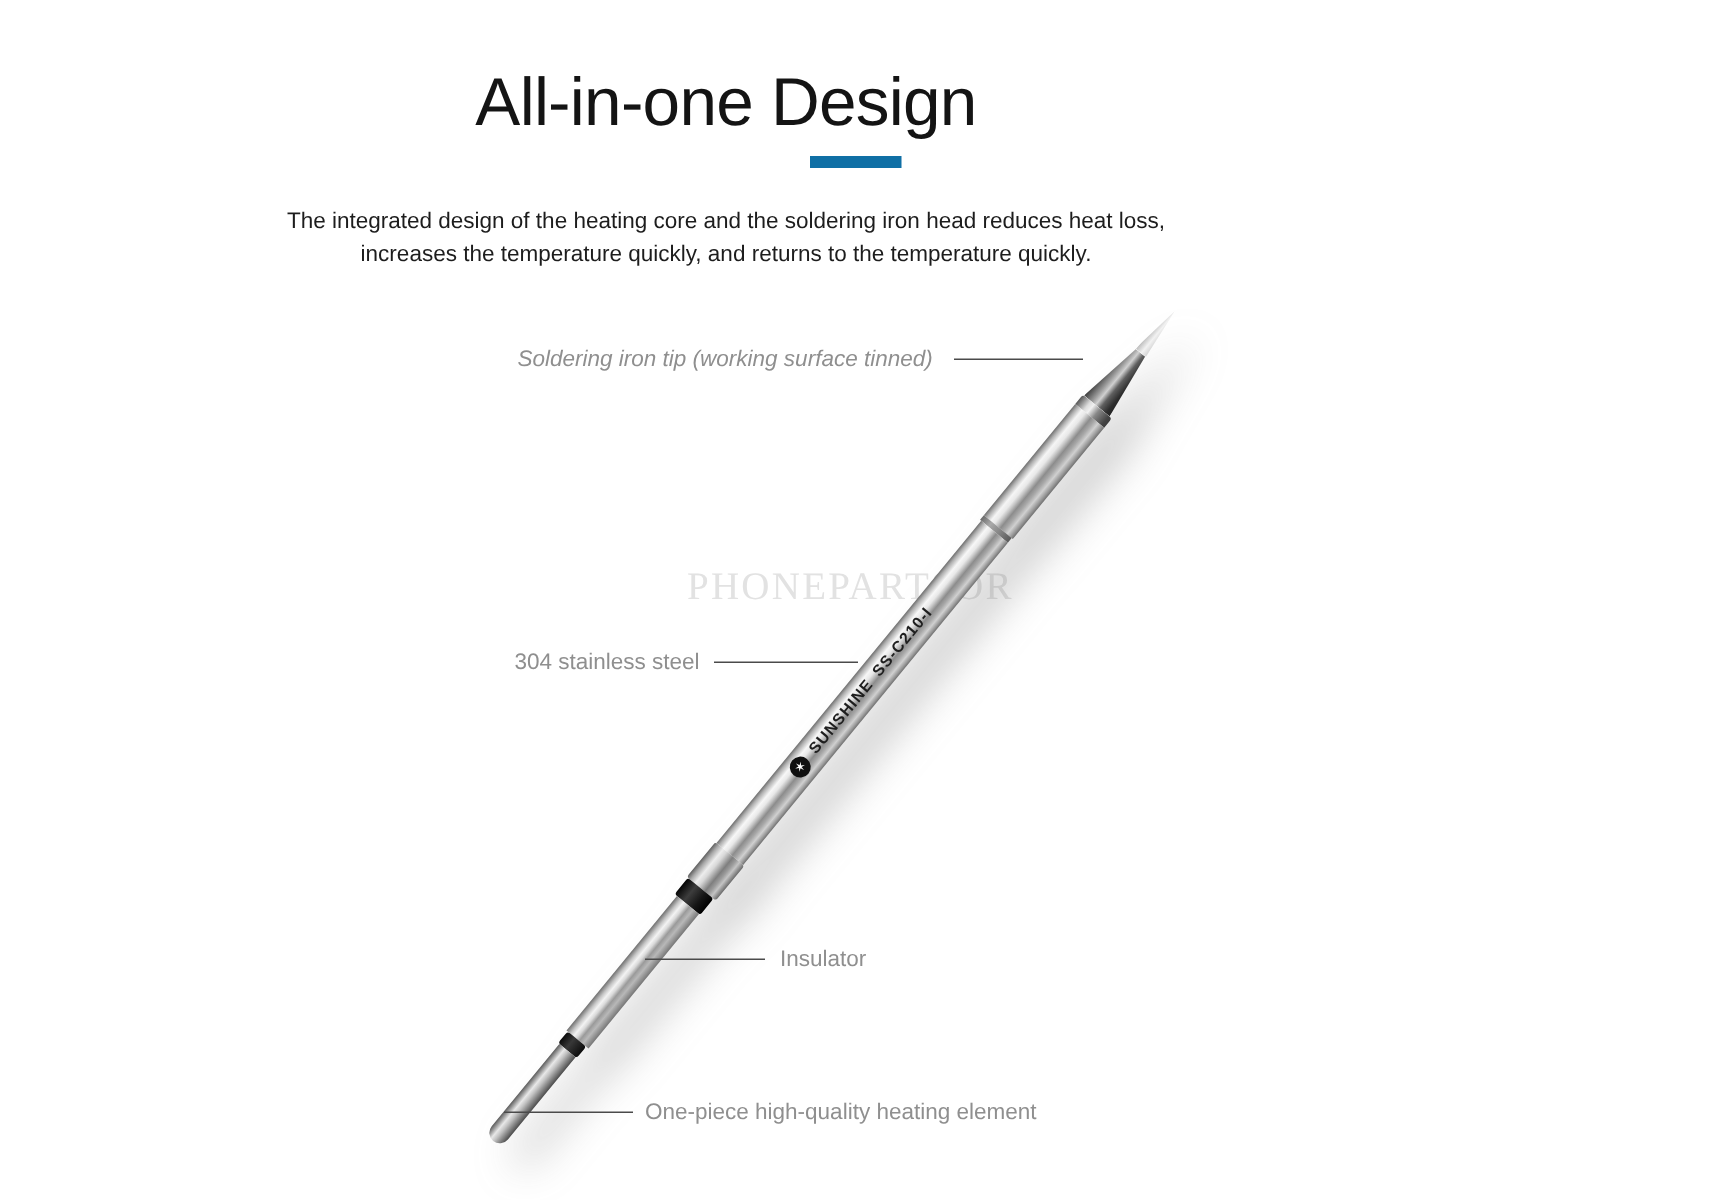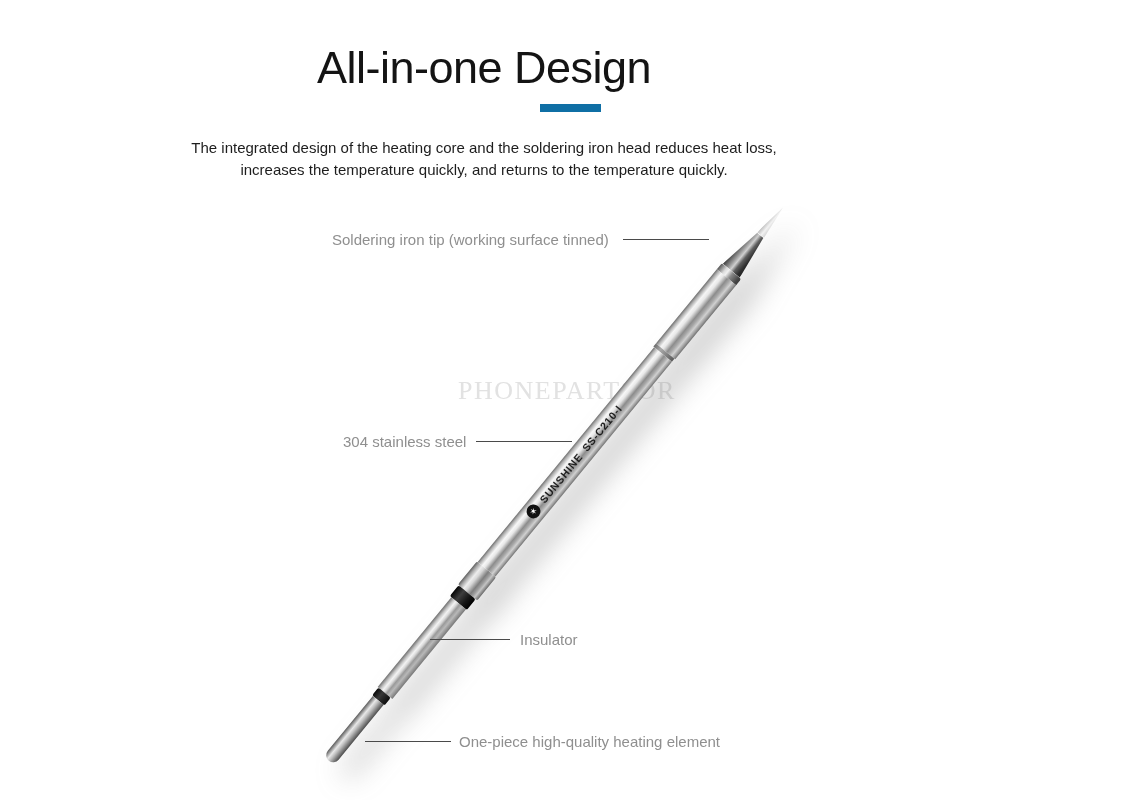--- a/index.html
+++ b/index.html
@@ -52,27 +52,27 @@
            transform:translate(-50%,-50%) rotate(-90deg);
            display:flex; align-items:center; gap:6px; white-space:nowrap; }
   .brand-logo { width:14px; height:14px; border-radius:50%; background:#101010;
                 color:#fff; font-size:9px; line-height:14px; text-align:center; flex:none; }
   .brand-name, .brand-model { font-size:10.5px; font-weight:bold; color:#1e1e1e; letter-spacing:0.8px; }
 
   
   .callout { position:absolute; z-index:3; display:flex; align-items:center;
              font-size:15px; color:#8f8f8f; white-space:nowrap; }
   .callout .line { height:1px; background:#4a4a4a; flex:none; }
-  #co-tip       { left:332px; top:231px; }
+  #co-tip       { left:345px; top:231px;font-style:italic; }
   #co-tip .line       { width:86px; margin-left:14px; }
   #co-steel     { left:343px; top:433px; }
   #co-steel .line     { width:96px; margin-left:10px; }
   #co-insulator { left:430px; top:631px; }
   #co-insulator .line { width:80px; margin-right:10px; }
-  #co-heater    { left:365px; top:733px; }
+  #co-heater    { left:336px; top:733px; }
   #co-heater .line    { width:86px; margin-right:8px; }
 </style>
 </head>
 <body>
 
 <div class="stage">
 
   <h1 class="title">All-in-one Design</h1>
   <div class="accent-bar" style="background: rgb(15, 111, 165);"></div>
 

